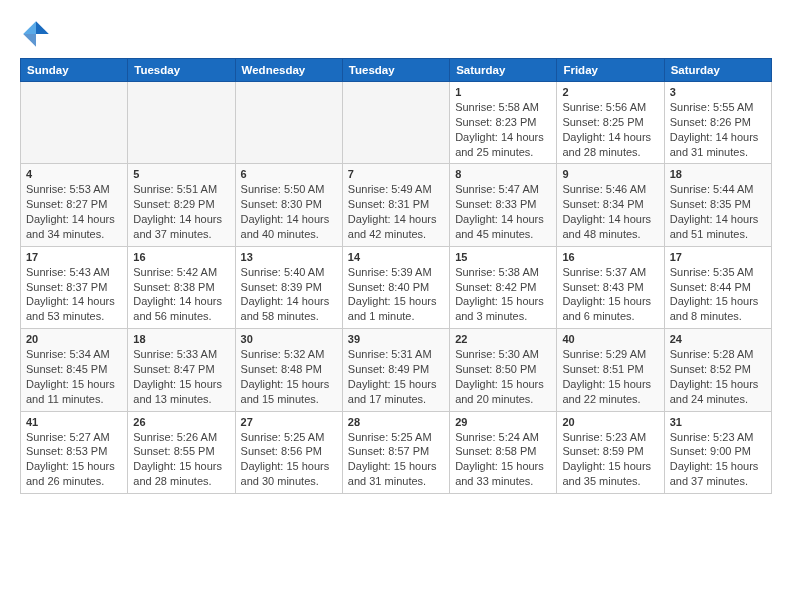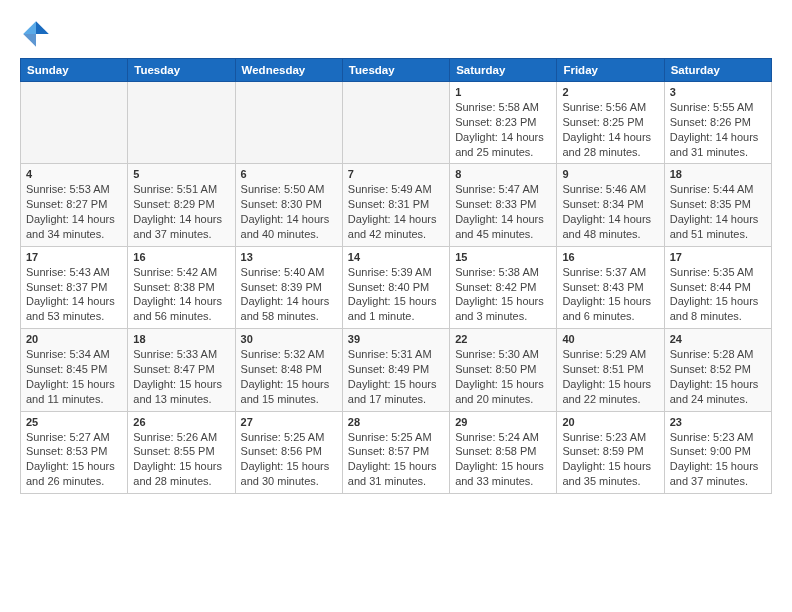--- a/index.html
+++ b/index.html
@@ -234,21 +234,21 @@
             <div class="day-number">40</div>
             <div class="day-info">Sunrise: 5:29 AM<br>Sunset: 8:51 PM<br>Daylight: 15 hours<br>and 22 minutes.</div>
           </td>
           <td>
             <div class="day-number">24</div>
             <div class="day-info">Sunrise: 5:28 AM<br>Sunset: 8:52 PM<br>Daylight: 15 hours<br>and 24 minutes.</div>
           </td>
         </tr>
         <tr>
           <td>
-            <div class="day-number">25</div>
+            <div class="day-number">41</div>
             <div class="day-info">Sunrise: 5:27 AM<br>Sunset: 8:53 PM<br>Daylight: 15 hours<br>and 26 minutes.</div>
           </td>
           <td>
             <div class="day-number">26</div>
             <div class="day-info">Sunrise: 5:26 AM<br>Sunset: 8:55 PM<br>Daylight: 15 hours<br>and 28 minutes.</div>
           </td>
           <td>
             <div class="day-number">27</div>
             <div class="day-info">Sunrise: 5:25 AM<br>Sunset: 8:56 PM<br>Daylight: 15 hours<br>and 30 minutes.</div>
           </td>
@@ -258,19 +258,19 @@
           </td>
           <td>
             <div class="day-number">29</div>
             <div class="day-info">Sunrise: 5:24 AM<br>Sunset: 8:58 PM<br>Daylight: 15 hours<br>and 33 minutes.</div>
           </td>
           <td>
             <div class="day-number">20</div>
             <div class="day-info">Sunrise: 5:23 AM<br>Sunset: 8:59 PM<br>Daylight: 15 hours<br>and 35 minutes.</div>
           </td>
           <td>
-            <div class="day-number">23</div>
+            <div class="day-number">31</div>
             <div class="day-info">Sunrise: 5:23 AM<br>Sunset: 9:00 PM<br>Daylight: 15 hours<br>and 37 minutes.</div>
           </td>
         </tr>
       </tbody>
   </table>
 </div>
 
 </body></html>

